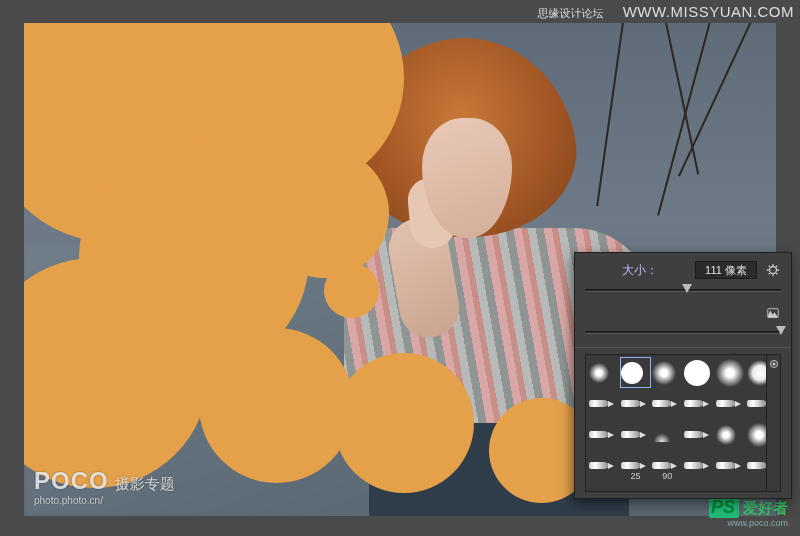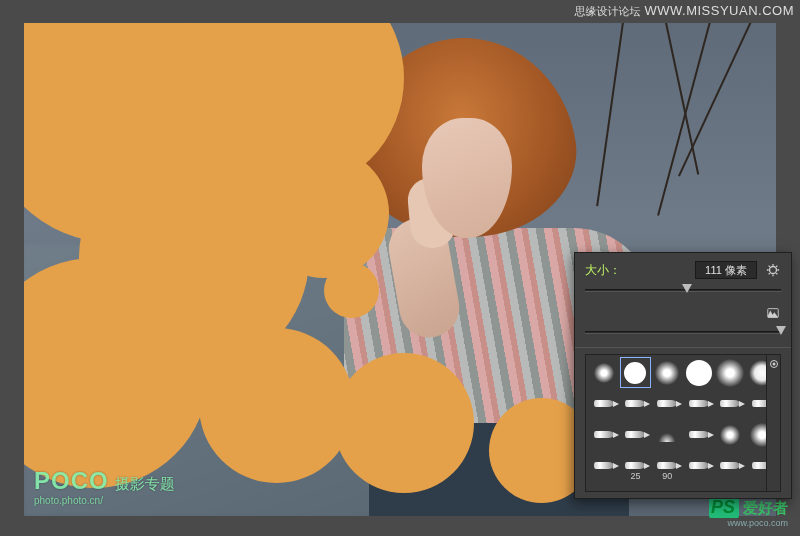--- a/index.html
+++ b/index.html
@@ -53,21 +53,21 @@
   .d2 { left:150px; top:-60px; width:230px; height:230px; }
   .d3 { left:55px; top:120px; width:230px; height:230px; }
   .d4 { left:-45px; top:235px; width:230px; height:230px; }
   .d5 { left:235px; top:125px; width:130px; height:130px; }
   .d6 { left:175px; top:305px; width:155px; height:155px; }
   .d7 { left:310px; top:330px; width:140px; height:140px; }
   .d8 { left:300px; top:240px; width:55px; height:55px; }
   .d9 { left:465px; top:375px; width:105px; height:105px; }
   
   .wm-poco {
-    position:absolute; left:10px; bottom:10px; color:#86efac; opacity:.9;
+    position:absolute; left:10px; bottom:10px; color:#e5e5e5; opacity:.9;
     text-shadow: 0 0 2px rgba(0,0,0,.5);
   }
   .wm-poco .big { font-size:24px; font-weight:bold; letter-spacing:1px; }
   .wm-poco .cn { font-size:15px; margin-left:6px; }
   .wm-poco .url { font-size:10px; opacity:.85; }
   .wm-right {
     position:absolute; right:12px; bottom:8px; text-align:right;
     color:#4a6; font-size:13px;
   }
   .wm-right .ps { display:inline-block; background:#2b7; color:#083; font-weight:bold; font-style:italic; font-size:18px; padding:0 4px 0 2px; border-radius:2px; margin-right:4px; }
@@ -79,21 +79,21 @@
 
   
   .panel {
     position:absolute; right:8px; top:252px;
     width:218px; background:#3f3f3f;
     border:1px solid #1f1f1f;
     box-shadow: -2px 4px 12px rgba(0,0,0,.5);
     padding:8px 10px 6px 10px;
   }
   .row { display:flex; align-items:center; margin-bottom:4px; }
-  .row label { flex:1; color:#bef264; font-size:12px; }
+  .row label { flex:1; color:#c4b5fd; font-size:12px;text-align:center; }
   .valbox {
     width:62px; height:18px;
     background:#2b2b2b; border:1px solid #1a1a1a;
     color:#e0e0e0; font-size:11px; text-align:center; line-height:16px;
   }
   .iconbtn {
     width:16px; height:16px; margin-left:8px;
     display:flex; align-items:center; justify-content:center;
     color:#ccc; cursor:pointer;
   }
@@ -112,21 +112,21 @@
     transform: translateX(-5px);
   }
   .divider { height:1px; background:#2a2a2a; border-bottom:1px solid #555; margin:4px -10px 6px -10px; }
   .presets {
     background:#3a3a3a; border:1px solid #222;
     height:138px; overflow:hidden; position:relative;
   }
   .grid { display:grid; grid-template-columns: repeat(6, 1fr); gap:2px; padding:3px; }
   .cell {
     height:29px; background:#3a3a3a;
-    display:flex; align-items:center; justify-content:center;
+    display:flex; align-items:center; 
     position:relative;
   }
   .sel { outline:1px solid #8ab4ff; }
   .soft { border-radius:50%; background: radial-gradient(circle,#fff 0%,#fff 20%,rgba(255,255,255,0) 72%); }
   .hard { border-radius:50%; background:#fff; }
   .splat { border-radius:50%; background: radial-gradient(circle,#fff 0%,rgba(255,255,255,.9) 40%,rgba(255,255,255,0) 70%); filter: contrast(1.2); }
   .nib {
     width:20px; height:7px;
     background: linear-gradient(90deg,#ccc 0%,#fff 30%,#888 100%);
     border-radius: 2px 6px 6px 2px / 3px 3px 3px 3px;
@@ -143,21 +143,21 @@
     background:#3a3a3a; border-left:1px solid #222;
     display:flex; align-items:flex-start; justify-content:center; padding-top:4px;
   }
   .sidepick svg { width:10px; height:10px; color:#ccc; }
 </style>
 </head>
 <body>
 
 <div class="wm-top">
   <span>思缘设计论坛</span>
-  <span style="font-size:13px; letter-spacing:.5px; margin-left:1px;">WWW.MISSYUAN.COM</span>
+  <span style="font-size:15px; letter-spacing:.5px; margin-left:16px;">WWW.MISSYUAN.COM</span>
 </div>
 
 <div class="canvas">
   <div class="bg-sky"></div>
   <div class="bg-water"></div>
   <div class="branch b1"></div>
   <div class="branch b2"></div>
   <div class="branch b3"></div>
   <div class="branch b4"></div>
   <div class="sweater"></div>

